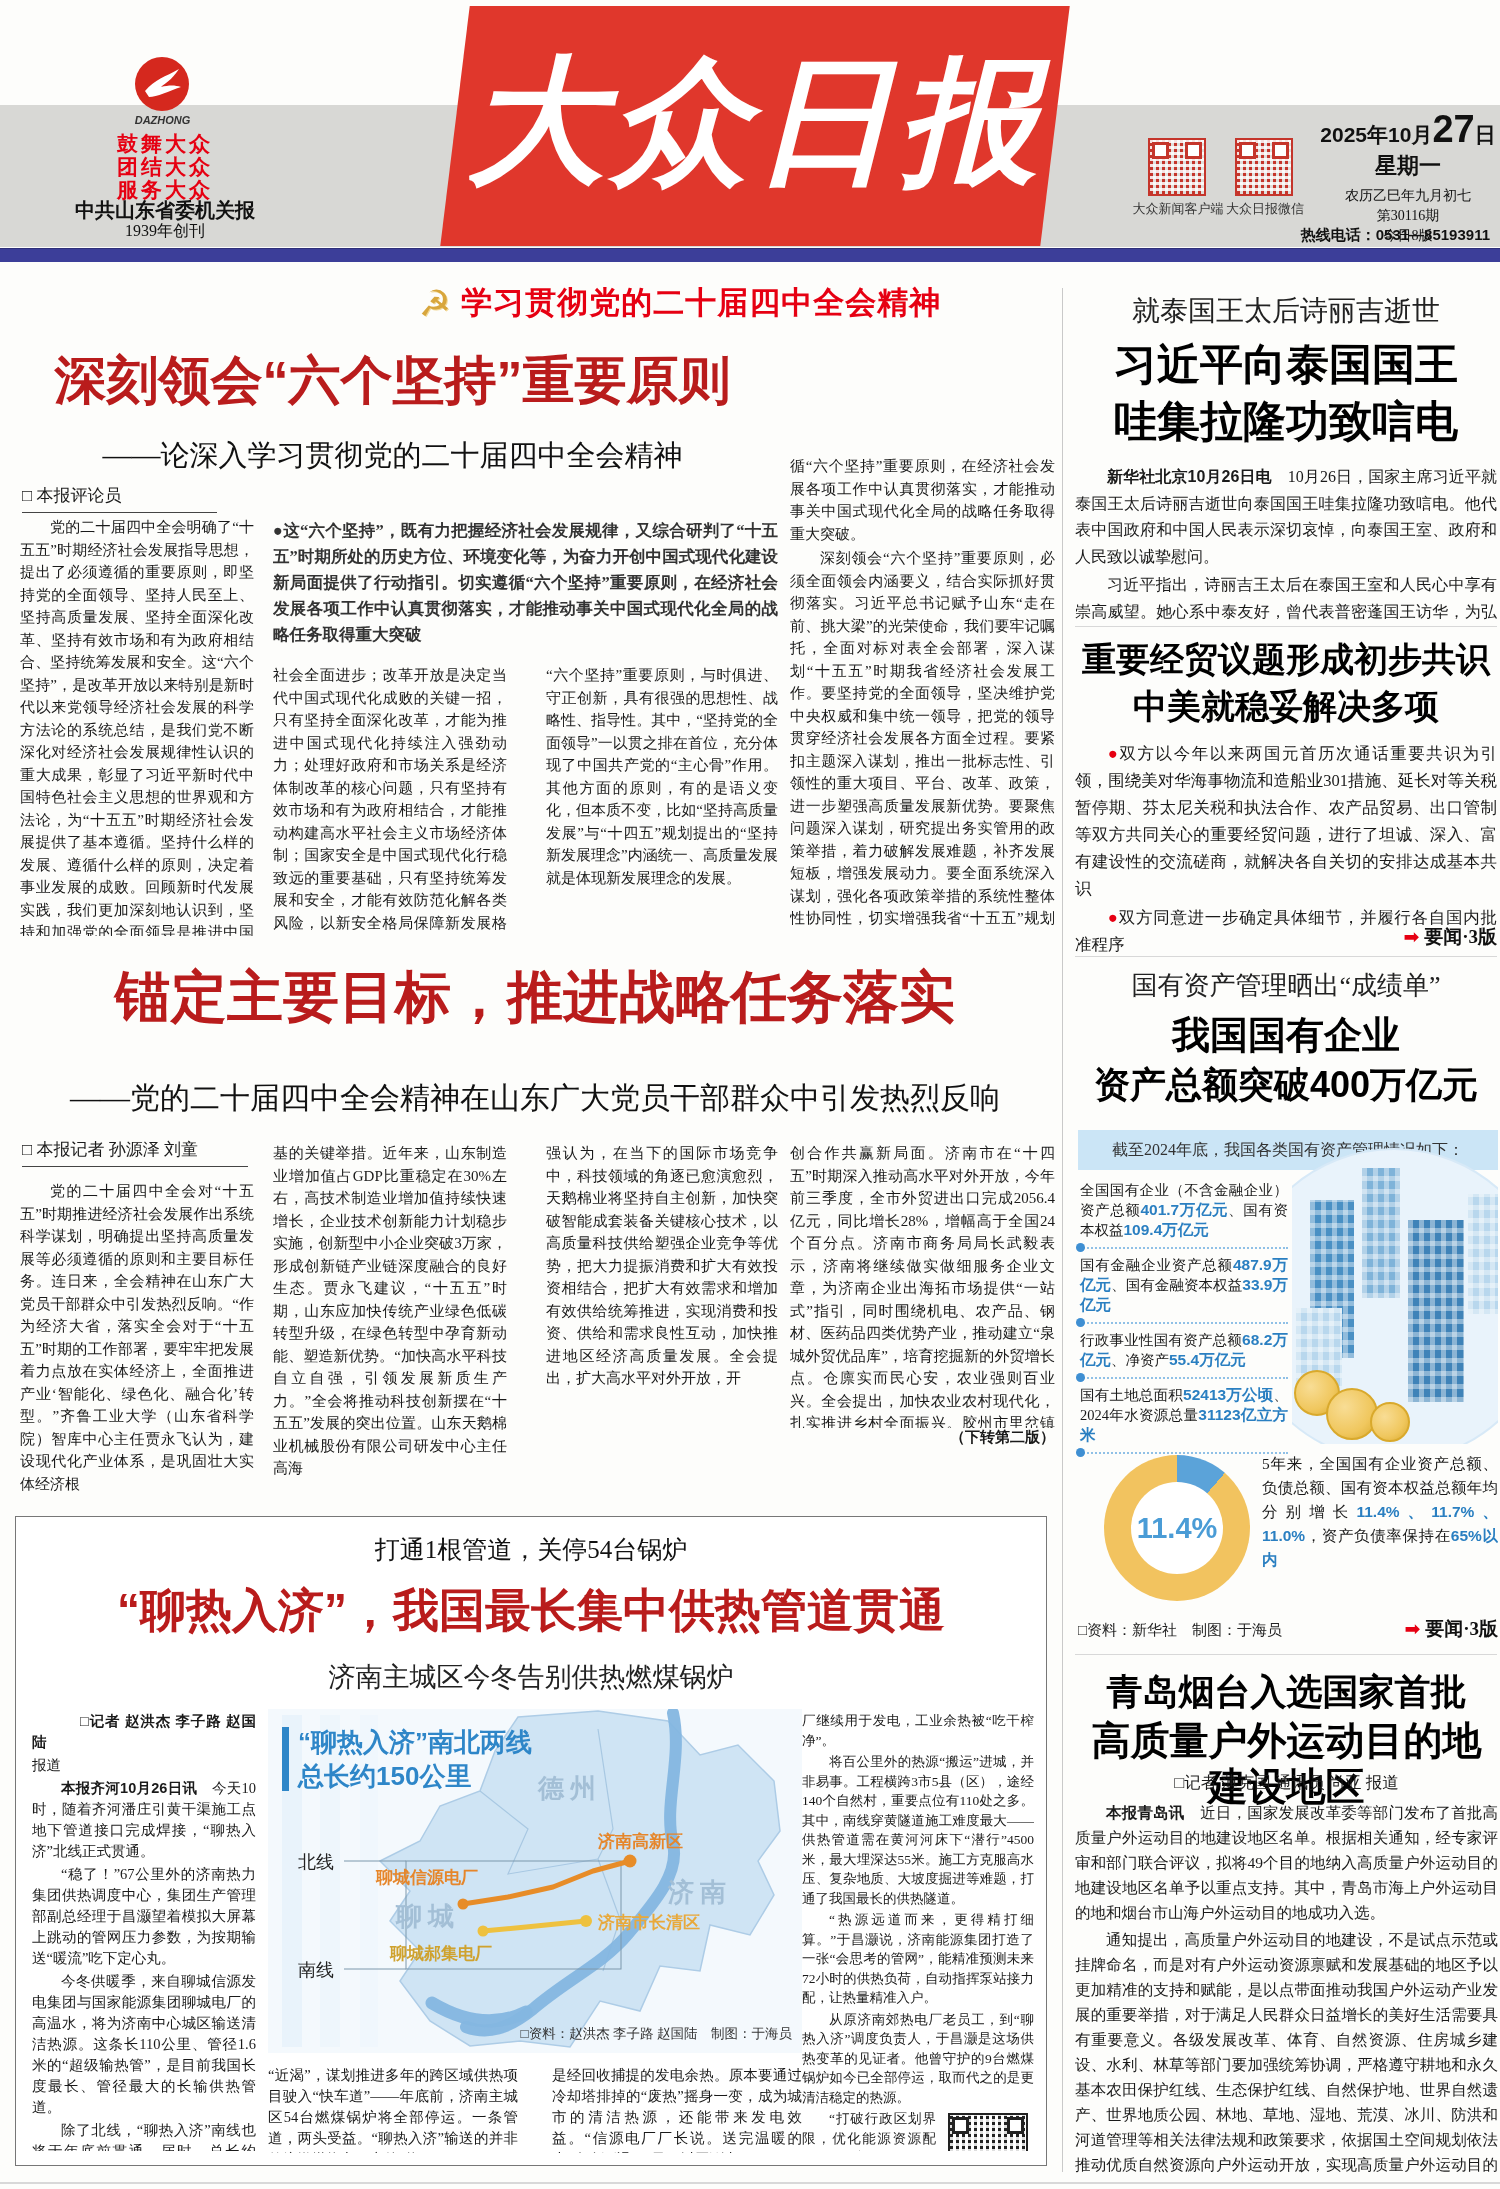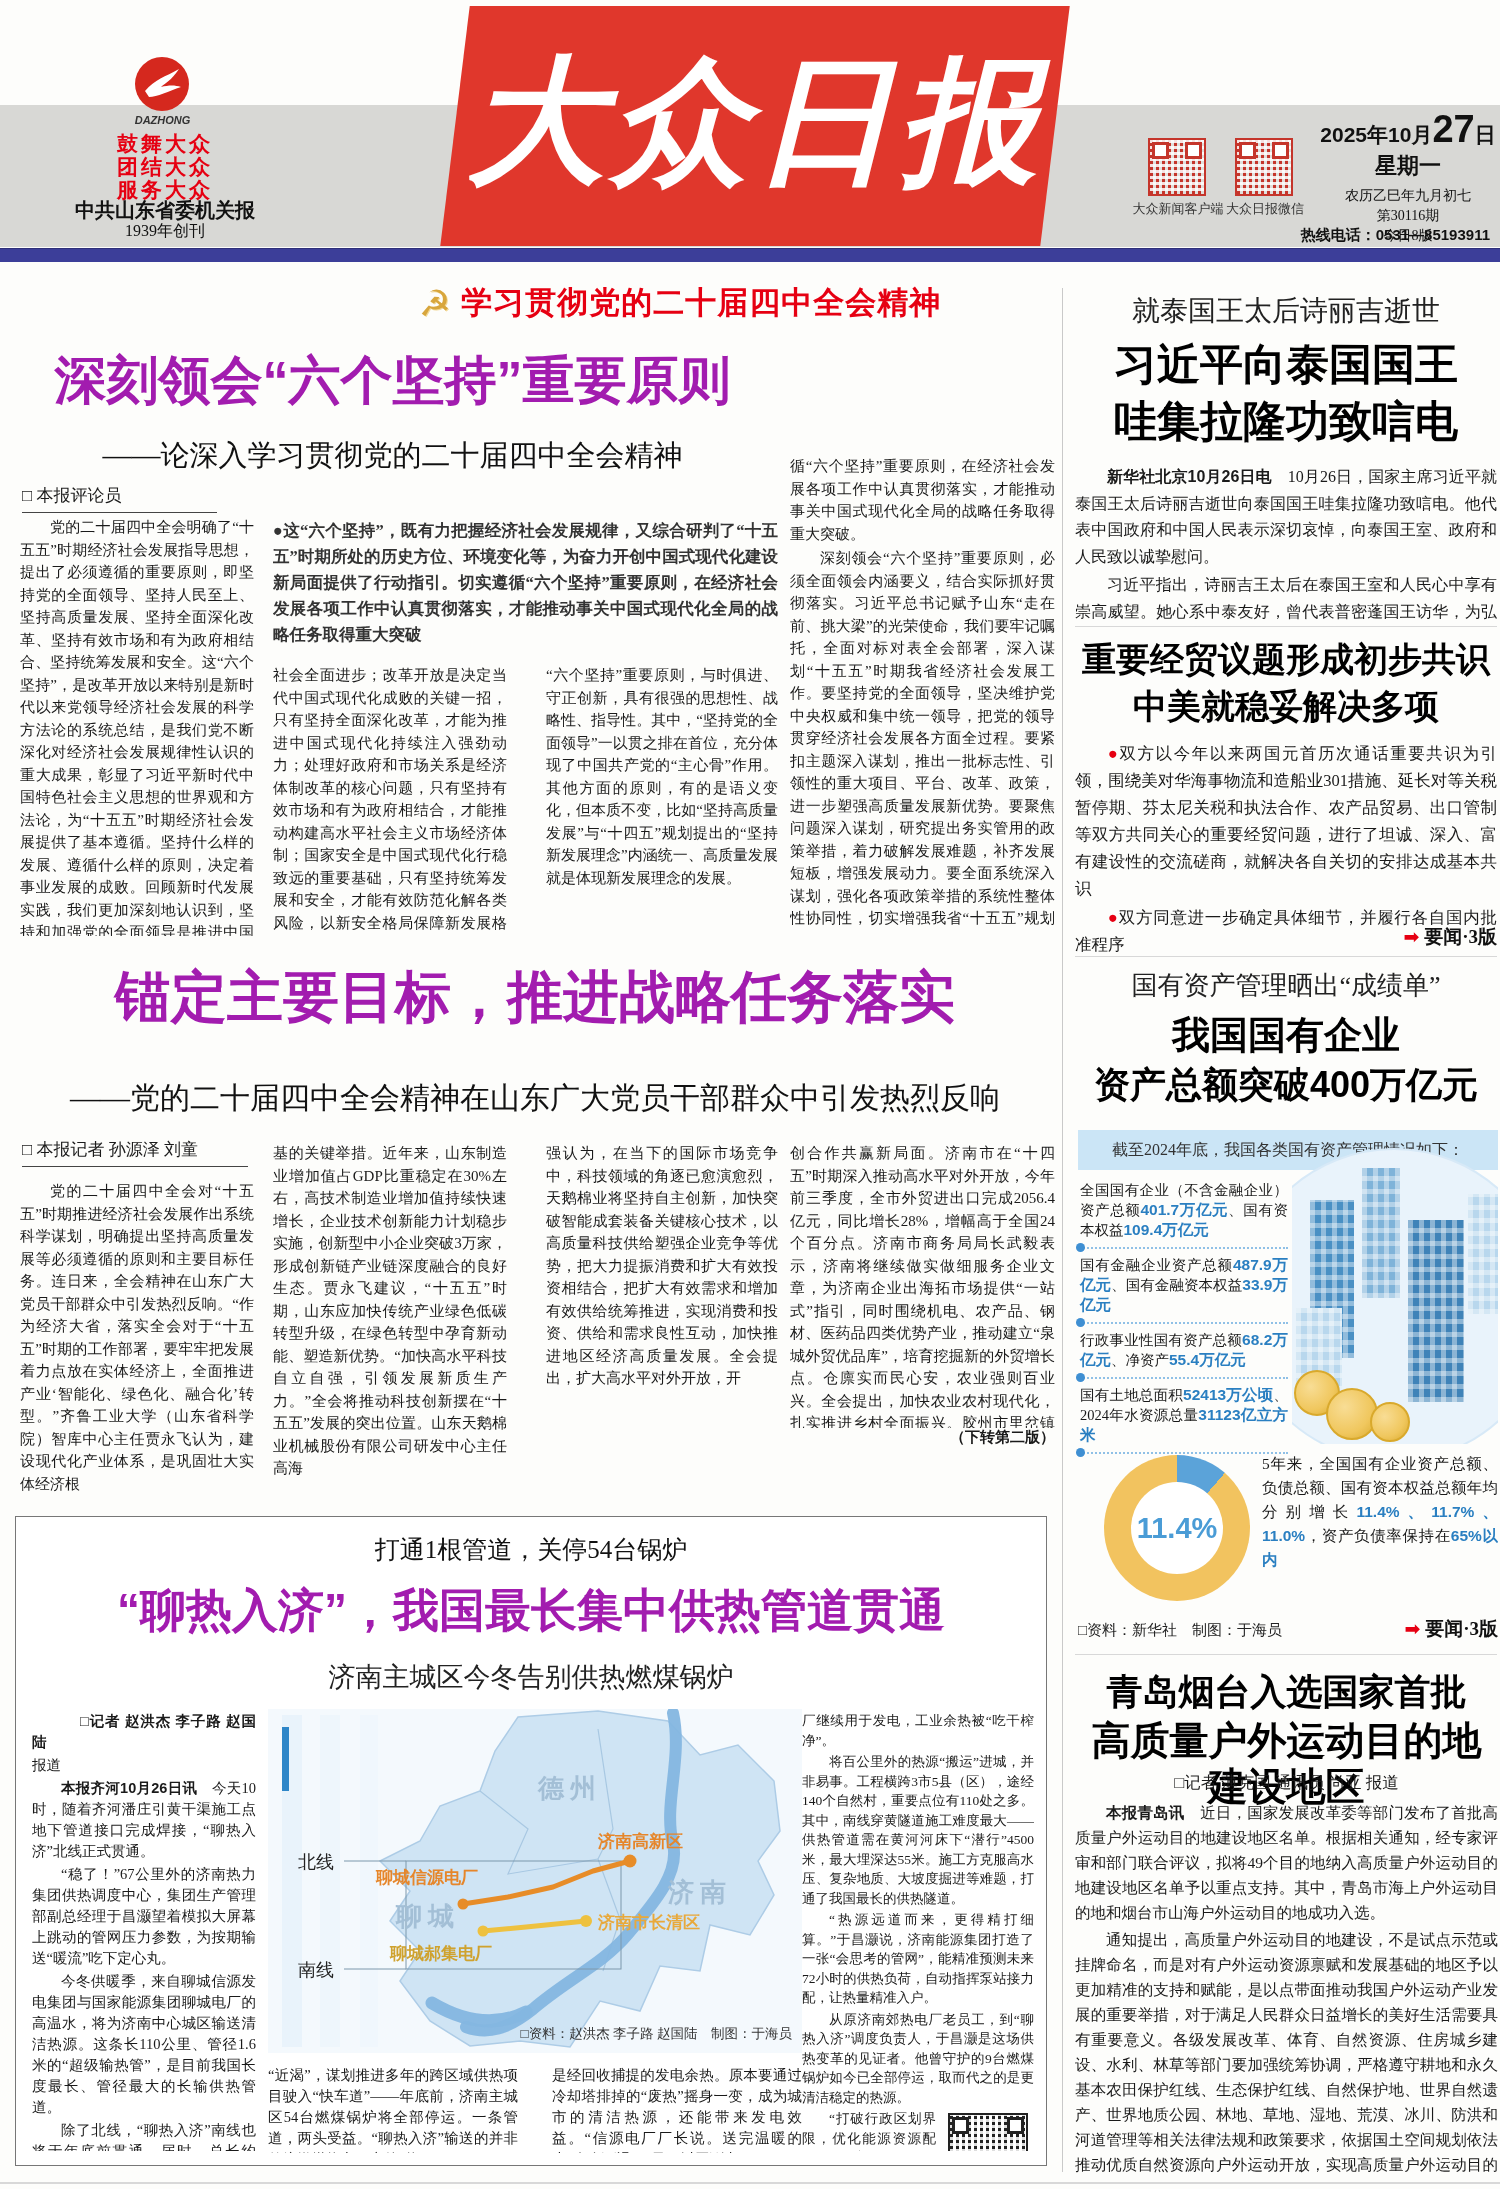--- a/index.html
+++ b/index.html
@@ -20,21 +20,21 @@
   .slogan{color:#e60012;font-weight:bold;font-size:21px;line-height:23px;letter-spacing:3px;}
   .qr{background:
       repeating-linear-gradient(0deg, rgba(0,0,0,0) 0 3px, rgba(255,255,255,.85) 3px 6px),
       repeating-linear-gradient(90deg, currentColor 0 3px, rgba(255,255,255,.2) 3px 6px);
       border:2px solid currentColor;box-sizing:border-box;}
   .qr::before,.qr::after{content:"";position:absolute;width:11px;height:11px;border:3px solid currentColor;background:#fff;}
   .qr::before{left:2px;top:2px;}
   .qr::after{right:2px;top:2px;}
   .bluebar{background:#3c3e99;border-top:1px solid #2e3079;}
   
-  .h-main{font-family:"Liberation Sans",sans-serif;font-weight:bold;color:#a21caf;white-space:nowrap;}
+  .h-main{font-family:"Liberation Sans",sans-serif;font-weight:bold;color:#b91c1c;white-space:nowrap;}
   .subtitle{color:#111;}
   .byline{font-size:17px;border-bottom:1.5px solid #444;padding-bottom:5px;white-space:nowrap;}
   .abstract{font-weight:bold;color:#333;font-size:16.5px;line-height:26px;text-align:justify;overflow:hidden;}
   .kicker-red{color:#e60012;font-weight:bold;font-family:"Liberation Sans",sans-serif;}
   .emblem{color:#d8a63c;text-shadow:1px 1px 0 #f2d896;}
   .pointer{color:#e60012;font-weight:bold;}
   .pointer .pg{color:#111;font-size:19px;font-weight:bold;}
   .reddot{color:#e60012;}
   
   .banner{background:#cbe5f6;color:#333;}
@@ -286,20 +286,24 @@
         <text x="128" y="216" font-size="26" font-weight="bold" fill="#a3bfd6" letter-spacing="6" font-family="Liberation Sans,sans-serif">聊城</text>
         <text x="400" y="192" font-size="26" font-weight="bold" fill="#a3bfd6" letter-spacing="6" font-family="Liberation Sans,sans-serif">济南</text>
         <text x="30" y="159" font-size="18" fill="#222" font-family="Liberation Sans,sans-serif">北线</text>
         <text x="30" y="267" font-size="18" fill="#222" font-family="Liberation Sans,sans-serif">南线</text>
         <text x="108" y="174" font-size="17" font-weight="bold" fill="#e6862a" font-family="Liberation Sans,sans-serif">聊城信源电厂</text>
         <text x="330" y="138" font-size="17" font-weight="bold" fill="#e6862a" font-family="Liberation Sans,sans-serif">济南高新区</text>
         <text x="122" y="250" font-size="17" font-weight="bold" fill="#cfa22e" font-family="Liberation Sans,sans-serif">聊城郝集电厂</text>
         <text x="330" y="219" font-size="17" font-weight="bold" fill="#e8a93c" font-family="Liberation Sans,sans-serif">济南市长清区</text>
       </svg>
       <div class="abs mapbar" style="left:14px;top:18px;width:7px;height:64px;"></div>
+      <div class="abs" style="left:30px;top:16px;width:320px;">
+        <div class="maptitle">“聊热入济”南北两线</div>
+        <div class="maptitle">总长约150公里</div>
+      </div>
       <div class="abs" style="left:200px;top:316px;width:330px;font-size:13.5px;color:#333;text-align:right;padding-right:6px;box-sizing:border-box;">□资料：赵洪杰 李子路 赵国陆　制图：于海员</div>
     </div>
 
     <div class="abs col" style="left:252px;top:548px;width:250px;height:88px;font-size:14.5px;line-height:21px;">
       <p class="noind">“近渴”，谋划推进多年的跨区域供热项目驶入“快车道”——年底前，济南主城区54台燃煤锅炉将全部停运。一条管道，两头受益。“聊热入济”输送的并非传统燃煤热电厂产的“热”，</p>
     </div>
     <div class="abs col" style="left:536px;top:548px;width:250px;height:88px;font-size:14.5px;line-height:21px;">
       <p class="noind">是经回收捕提的发电余热。原本要通过冷却塔排掉的“废热”摇身一变，成为城市的清洁热源，还能带来发电效益。“信源电厂厂长说。送完温暖的水“全身而退”，又可以回到电</p>
     </div>
 

